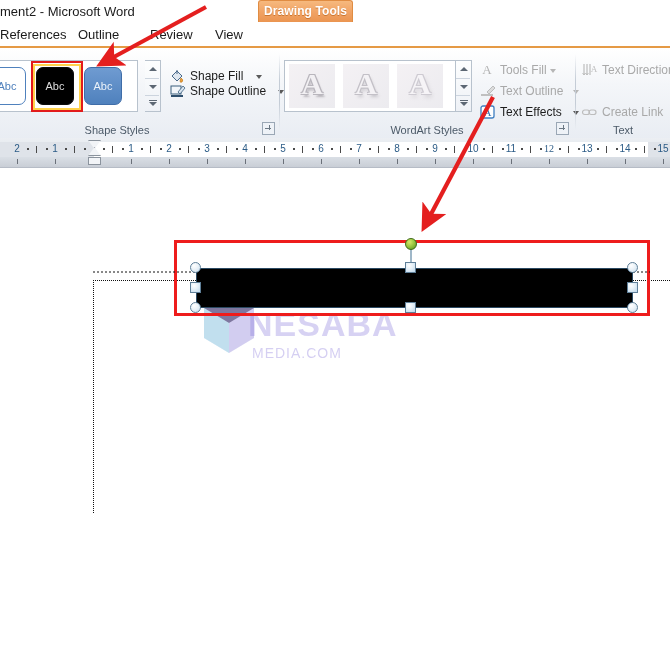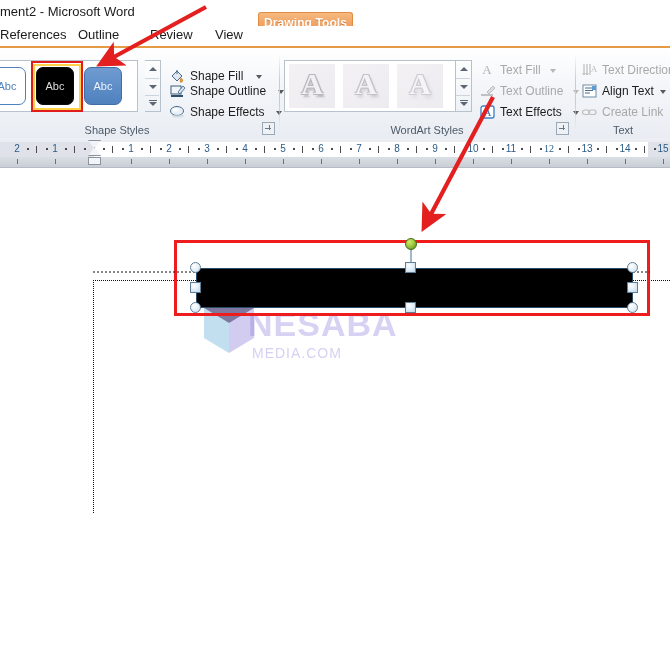--- a/index.html
+++ b/index.html
@@ -13,21 +13,21 @@
 
   
   .titlebar{position:absolute;left:0;top:0;width:670px;height:26px;background:#ffffff;}
   .title-text{position:absolute;left:0;top:4px;font-size:13px;color:#1b1b1b;white-space:nowrap;}
 
   
   .ctx-tab{position:absolute;left:258px;top:0;width:95px;height:22px;
       background:linear-gradient(180deg,#f6b97e 0%,#f0a264 55%,#eb9550 100%);
       border:1px solid #e08c42;border-bottom:none;
       border-top-left-radius:3px;border-top-right-radius:3px;
-      box-sizing:border-box;margin-top:12px;}
+      box-sizing:border-box;}
   .ctx-tab-label{position:absolute;left:0;right:0;top:3px;text-align:center;
       font-size:12px;color:#ffffff;font-weight:bold;letter-spacing:.1px;
       text-shadow:0 1px 0 rgba(170,85,15,.55);}
 
   
   .tabstrip{position:absolute;left:0;top:26px;width:670px;height:24px;background:#ffffff;}
   .tab{position:absolute;top:1px;font-size:13px;color:#1b1b1b;white-space:nowrap;}
   .tab-format{position:absolute;left:258px;top:22px;width:95px;height:24px;
      background:#fdfdfd;border-left:1px solid #e08c42;border-right:1px solid #e08c42;
      box-sizing:border-box;}
@@ -216,31 +216,20 @@
         <span class="micon">
           <svg width="17" height="16" viewBox="0 0 17 16">
             <rect x="2" y="3" width="10" height="8" fill="#f2f6fa" stroke="#3b5e7d" stroke-width="1"></rect>
             <path d="M9 9 L14 3 L16 5 L11 11 Z" fill="#d8e4ef" stroke="#3b5e7d" stroke-width=".8"></path>
             <rect x="2" y="12" width="12" height="2" fill="#2f4f6d"></rect>
           </svg>
         </span>
         <span class="mlabel">Shape Outline</span>
         <span class="caret" style="left:110px;"></span>
       </div>
-      <div class="mrow" style="left:168px;top:54px;width:130px;">
-        <span class="micon">
-          <svg width="17" height="16" viewBox="0 0 17 16">
-            <ellipse cx="8" cy="7" rx="6.5" ry="4.5" fill="#e9f0f7" stroke="#4a6a8a" stroke-width="1"></ellipse>
-            <ellipse cx="6.5" cy="5.6" rx="3.2" ry="1.9" fill="#ffffff" opacity=".85"></ellipse>
-            <ellipse cx="9" cy="12" rx="6" ry="1.6" fill="#c9d3dd" opacity=".7"></ellipse>
-          </svg>
-        </span>
-        <span class="mlabel">Shape Effects</span>
-        <span class="caret" style="left:108px;"></span>
-      </div>
 
       <div class="grp-title" style="left:22px;width:190px;">Shape Styles</div>
       <div class="dialog-launcher" style="left:262px;"></div>
     </div>
 
     <div class="grp-sep" style="left:279px;"></div>
 
     <div class="grp" style="left:284px;width:288px;">
       <div class="wa-gal" style="left:0px;width:172px;">
         <div class="wa-item wa-1" style="left:4px;">
@@ -266,21 +255,21 @@
             <div class="tri tri-dn" style="top:6px;"></div>
           </div>
       </div>
 
       <div class="mrow dim" style="left:194px;top:12px;width:94px;">
         <span class="micon">
           <svg width="17" height="16" viewBox="0 0 17 16">
             <text x="8" y="12" font-size="13" font-family="Liberation Serif, serif" fill="#b3b3b3" text-anchor="middle">A</text>
           </svg>
         </span>
-        <span class="mlabel">Text Fill</span>
+        <span class="mlabel">Tools Fill</span>
         <span class="caret" style="left:72px;"></span>
       </div>
       <div class="mrow dim" style="left:194px;top:33px;width:118px;">
         <span class="micon">
           <svg width="17" height="16" viewBox="0 0 17 16">
             <path d="M8 9 L14 3 L16 5 L10 11 Z" fill="#dcdcdc" stroke="#b0b0b0" stroke-width=".8"></path>
             <rect x="2" y="11" width="12" height="2" fill="#c0c0c0"></rect>
           </svg>
         </span>
         <span class="mlabel">Text Outline</span>
@@ -306,31 +295,20 @@
     <div class="grp" style="left:580px;width:90px;">
       <div class="mrow dim" style="left:0px;top:12px;width:90px;">
         <span class="micon">
           <svg width="17" height="16" viewBox="0 0 17 16">
             <path d="M3 2 L3 13 M6 2 L6 13 M9 2 L9 13" stroke="#bdbdbd" stroke-width="1.2"></path>
             <path d="M3 13 l-1.4 -2 M3 13 l1.4 -2 M6 13 l-1.4 -2 M6 13 l1.4 -2" stroke="#bdbdbd" stroke-width="1"></path>
             <text x="13" y="10" font-size="9" font-family="Liberation Serif, serif" fill="#bdbdbd" text-anchor="middle">A</text>
           </svg>
         </span>
         <span class="mlabel">Text Direction</span>
-      </div>
-      <div class="mrow" style="left:0px;top:33px;width:90px;">
-        <span class="micon">
-          <svg width="17" height="16" viewBox="0 0 17 16">
-            <rect x="2" y="2" width="13" height="12" fill="#ffffff" stroke="#6f8ba6" stroke-width="1"></rect>
-            <path d="M4 5 h8 M4 7.5 h8 M4 10 h5" stroke="#4a6a8a" stroke-width="1"></path>
-            <rect x="11" y="3" width="4" height="4" fill="#5b9bd5"></rect>
-          </svg>
-        </span>
-        <span class="mlabel">Align Text</span>
-        <span class="caret" style="left:80px;"></span>
       </div>
       <div class="mrow dim" style="left:0px;top:54px;width:90px;">
         <span class="micon">
           <svg width="17" height="16" viewBox="0 0 17 16">
             <rect x="1.5" y="6" width="7" height="4.5" rx="2.2" fill="none" stroke="#bdbdbd" stroke-width="1.2"></rect>
             <rect x="8" y="6" width="7" height="4.5" rx="2.2" fill="none" stroke="#bdbdbd" stroke-width="1.2"></rect>
           </svg>
         </span>
         <span class="mlabel">Create Link</span>
       </div>

